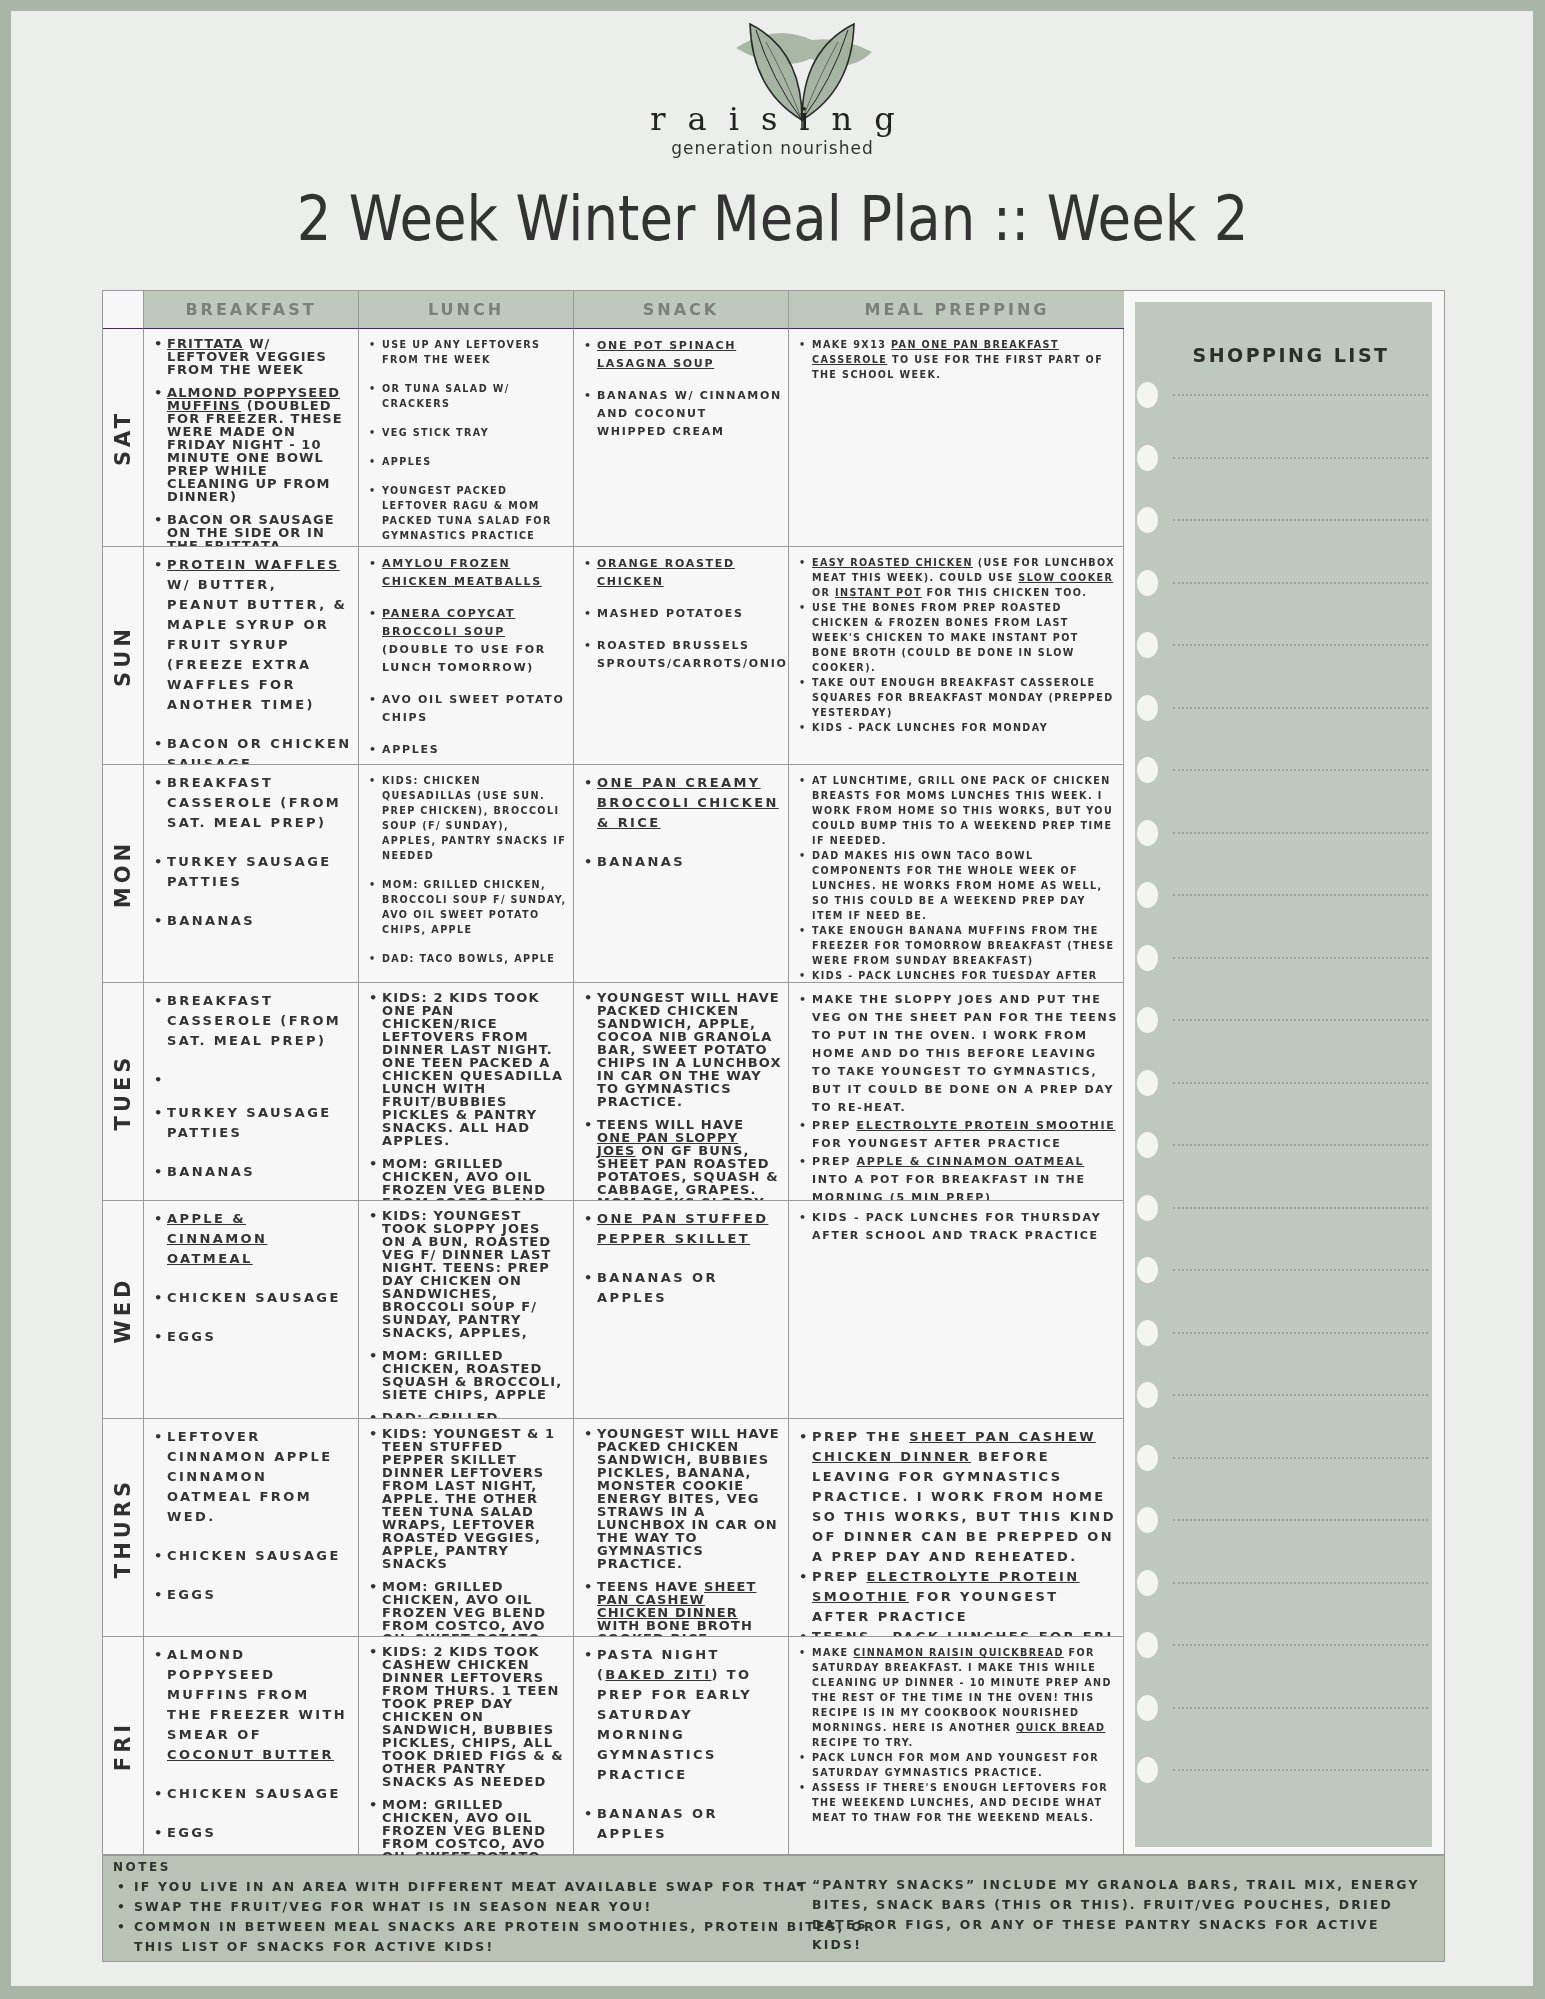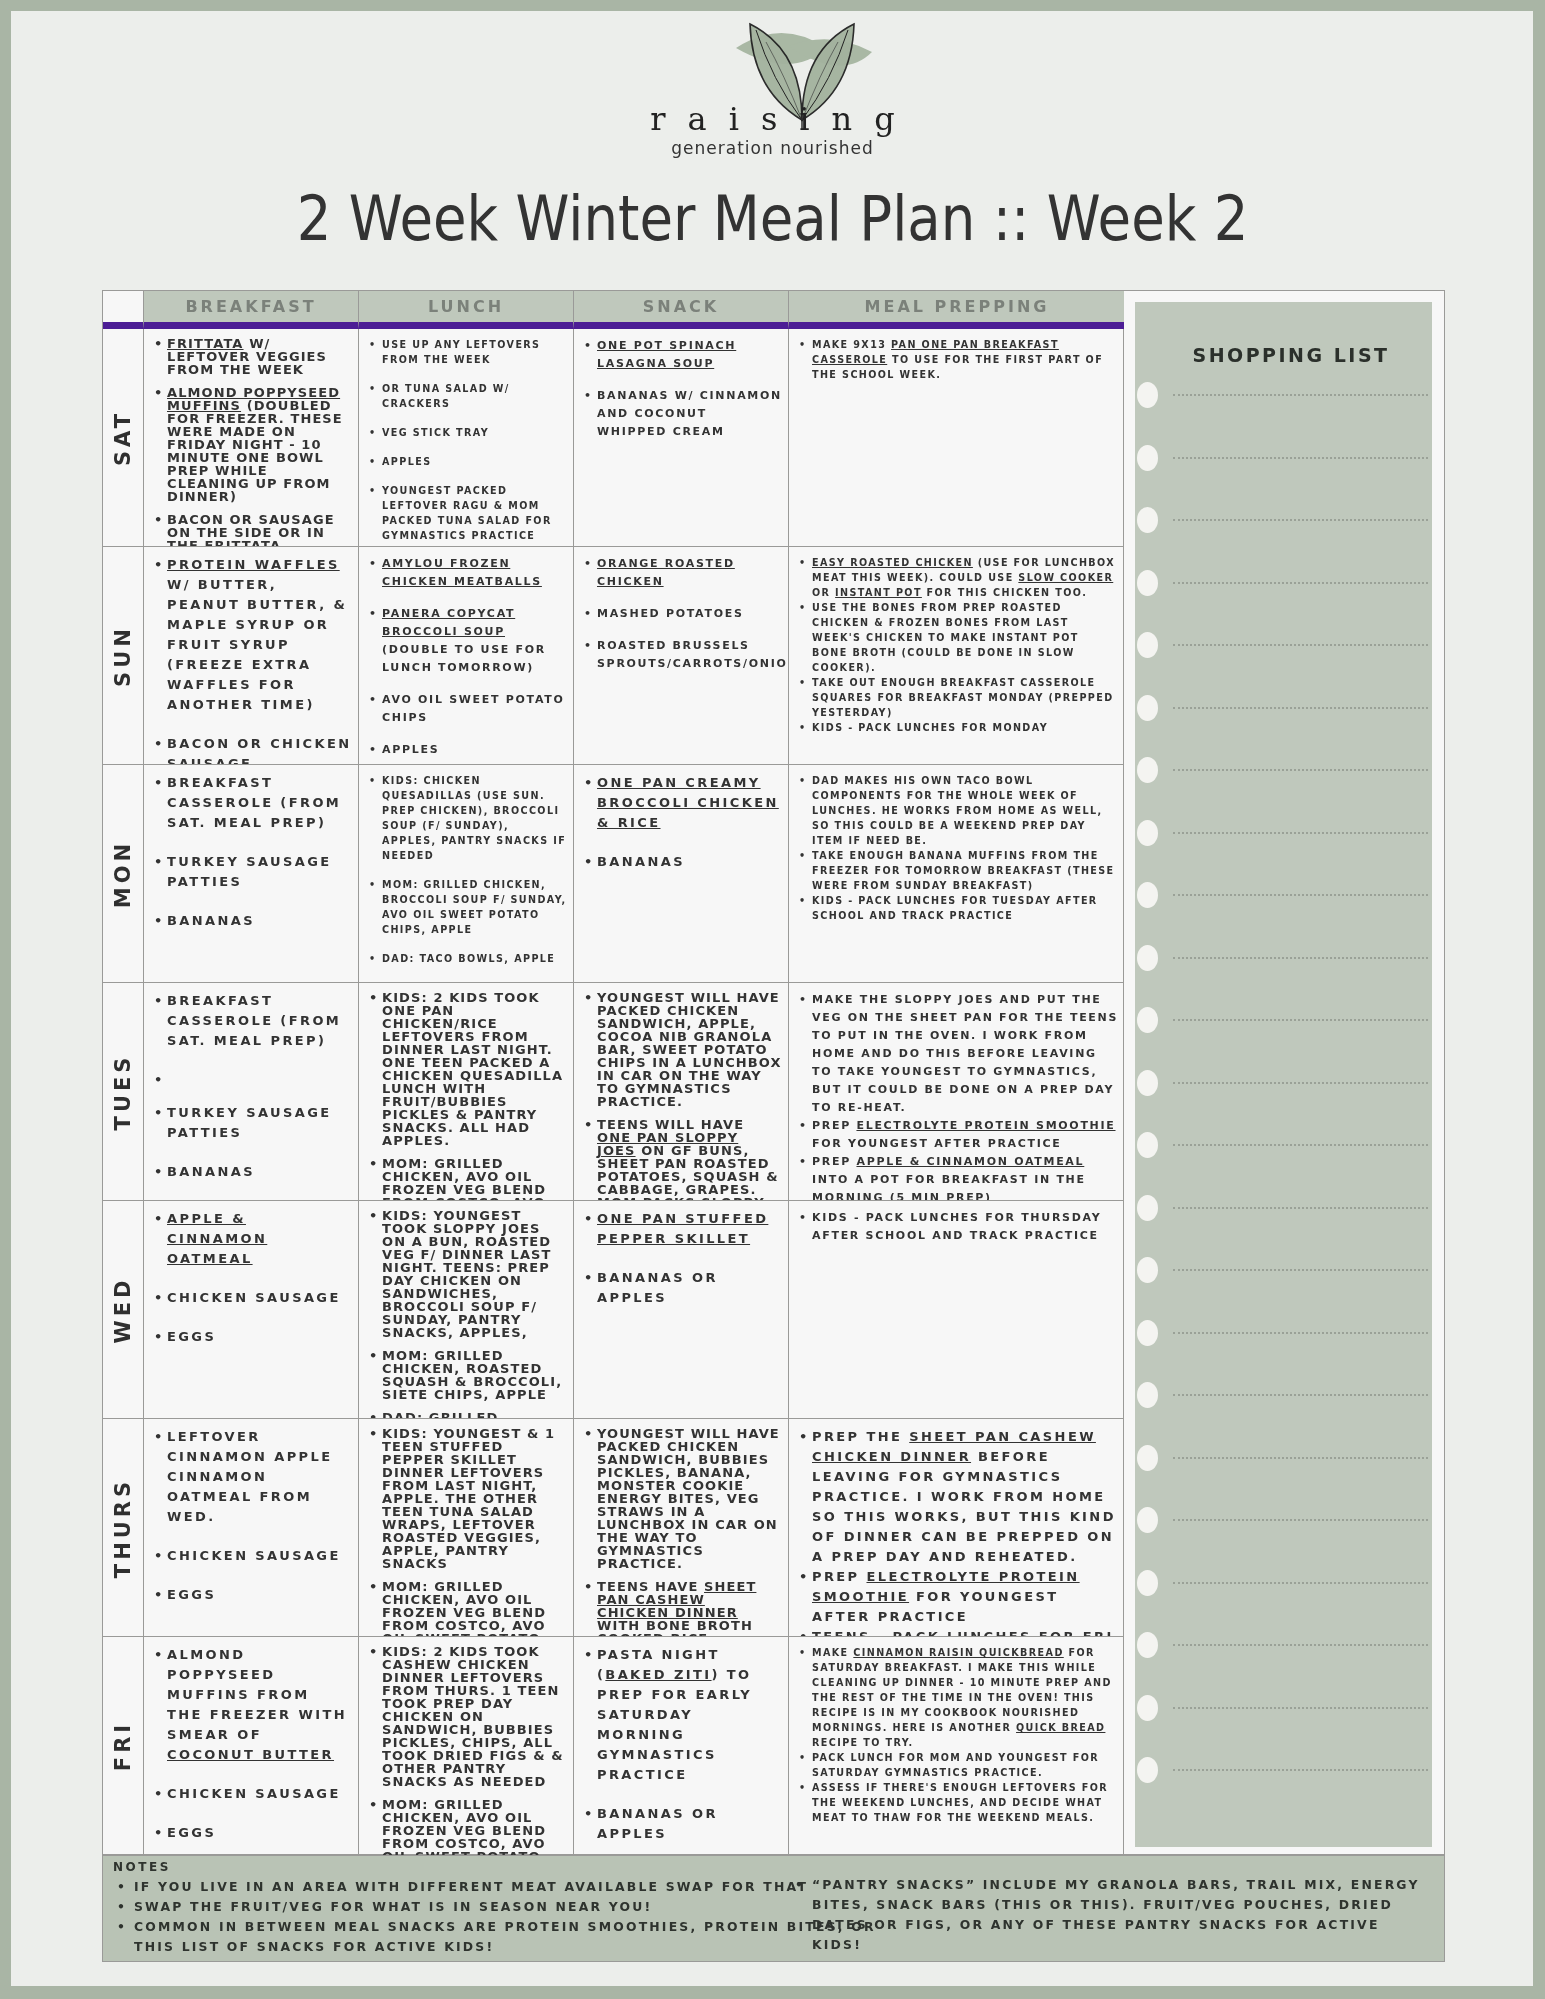--- a/index.html
+++ b/index.html
@@ -31,21 +31,21 @@
     font-weight: normal; transform: scaleX(0.88);
   }
   
   .table-wrap {
     position: absolute; left: 102px; top: 290px; width: 1022px; height: 1565px;
     border: 1px solid #9a9a98; background: #f7f7f7;
   }
   .thead { position: absolute; left: 0; top: 0; height: 38px; width: 1022px; }
   .th {
     position: absolute; top: 0; height: 38px; background: #bfc8bc;
-    border-right: 1px solid #9a9a98; border-bottom: 7px solid #4c1d95;
+    border-right: 1px solid #9a9a98; border-bottom: 1px solid #4c1d95;
     color: #7b817a; font-size: 16px; letter-spacing: 3px; font-weight: bold;
     display: flex; align-items: center; justify-content: center;
   }
   .th-blank { background: #f7f7f7; }
   .row { position: absolute; left: 0; width: 1022px; border-bottom: 1px solid #9a9a98; }
   .day {
     position: absolute; left: 0; top: 0; width: 41px; height: 100%;
     border-right: 1px solid #9a9a98;
     display: flex; align-items: center; justify-content: center;
   }
@@ -224,20 +224,21 @@
           </ul>
         </div>
         <div class="cell s-lg" style="left: 471px; width: 215px;">
           <ul>
             <li><a>ONE PAN CREAMY BROCCOLI CHICKEN &amp; RICE</a></li>
             <li><span>BANANAS</span></li>
           </ul>
         </div>
         <div class="cell s-sm tight" style="left: 686px; width: 336px; border-right: none;">
           <ul>
+            <li><span>AT LUNCHTIME, GRILL ONE PACK OF CHICKEN BREASTS FOR MOMS LUNCHES THIS WEEK. I WORK FROM HOME SO THIS WORKS, BUT YOU COULD BUMP THIS TO A WEEKEND PREP TIME IF NEEDED.</span></li>
             <li><span>DAD MAKES HIS OWN TACO BOWL COMPONENTS FOR THE WHOLE WEEK OF LUNCHES. HE WORKS FROM HOME AS WELL, SO THIS COULD BE A WEEKEND PREP DAY ITEM IF NEED BE.</span></li>
             <li><span>TAKE ENOUGH BANANA MUFFINS FROM THE FREEZER FOR TOMORROW BREAKFAST (THESE WERE FROM SUNDAY BREAKFAST)</span></li>
             <li><span>KIDS - PACK LUNCHES FOR TUESDAY AFTER SCHOOL AND TRACK PRACTICE</span></li>
           </ul>
         </div>
       </div>
       <div class="row" style="top: 692px; height: 218px;">
         <div class="day">
           <span>TUES</span>
         </div>

